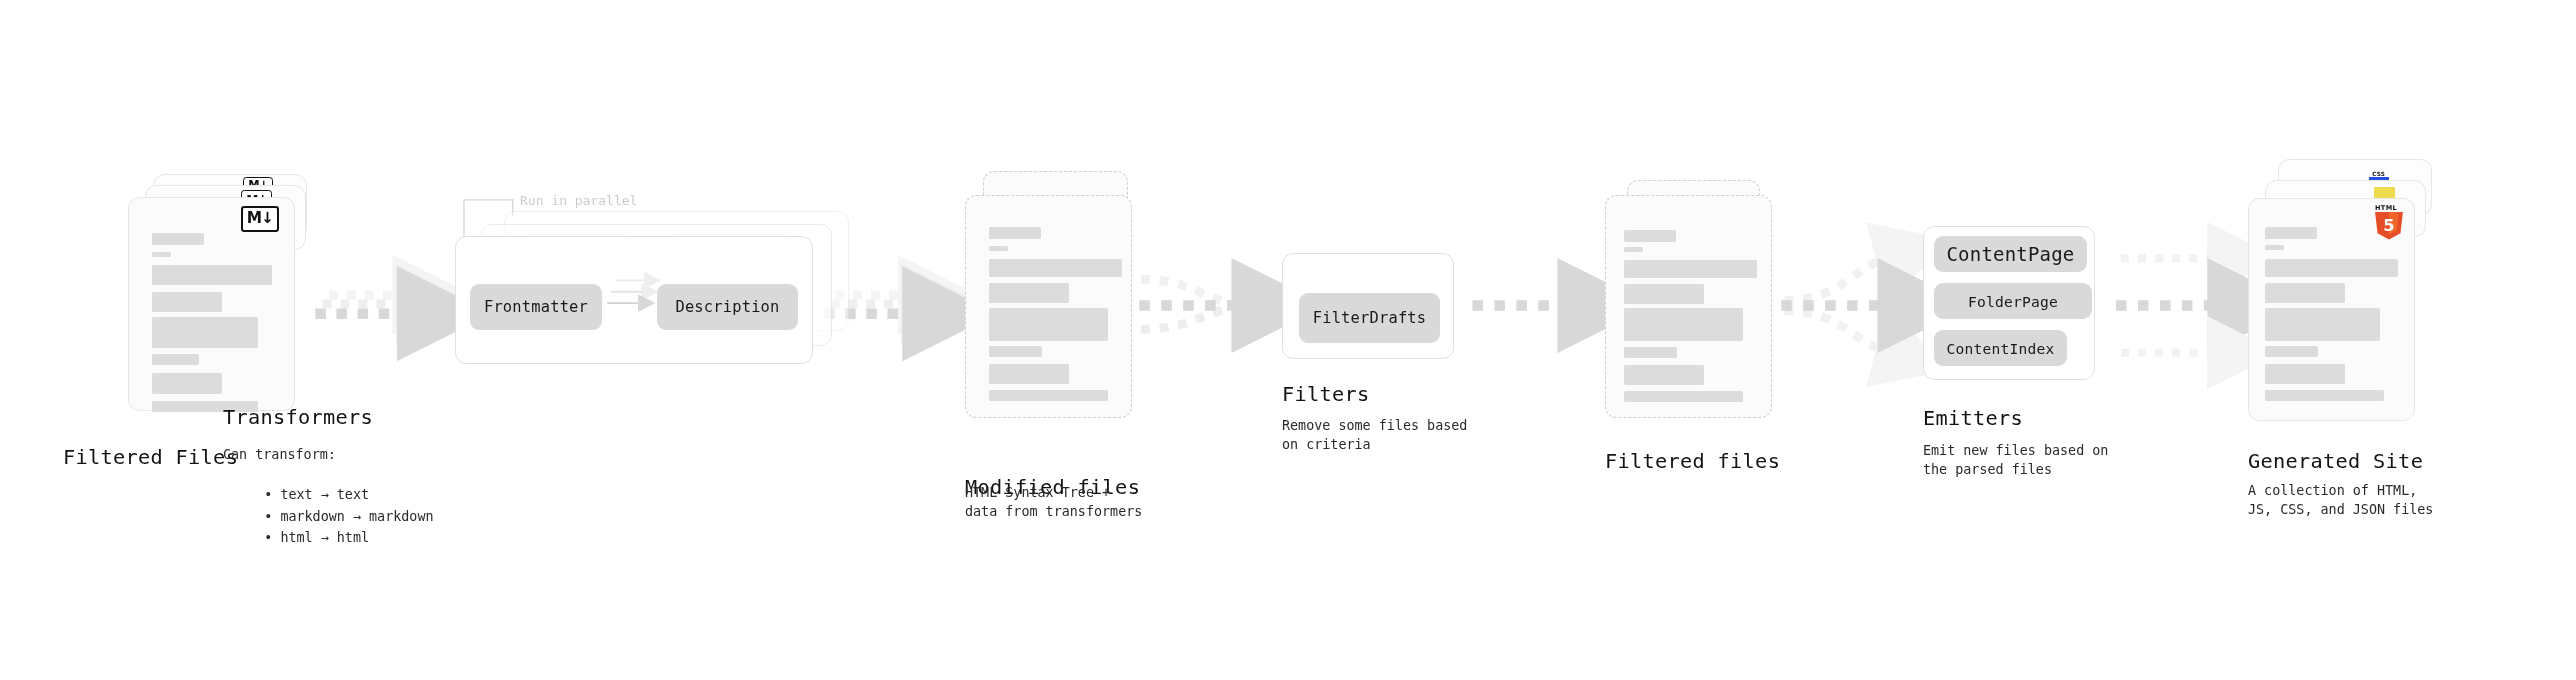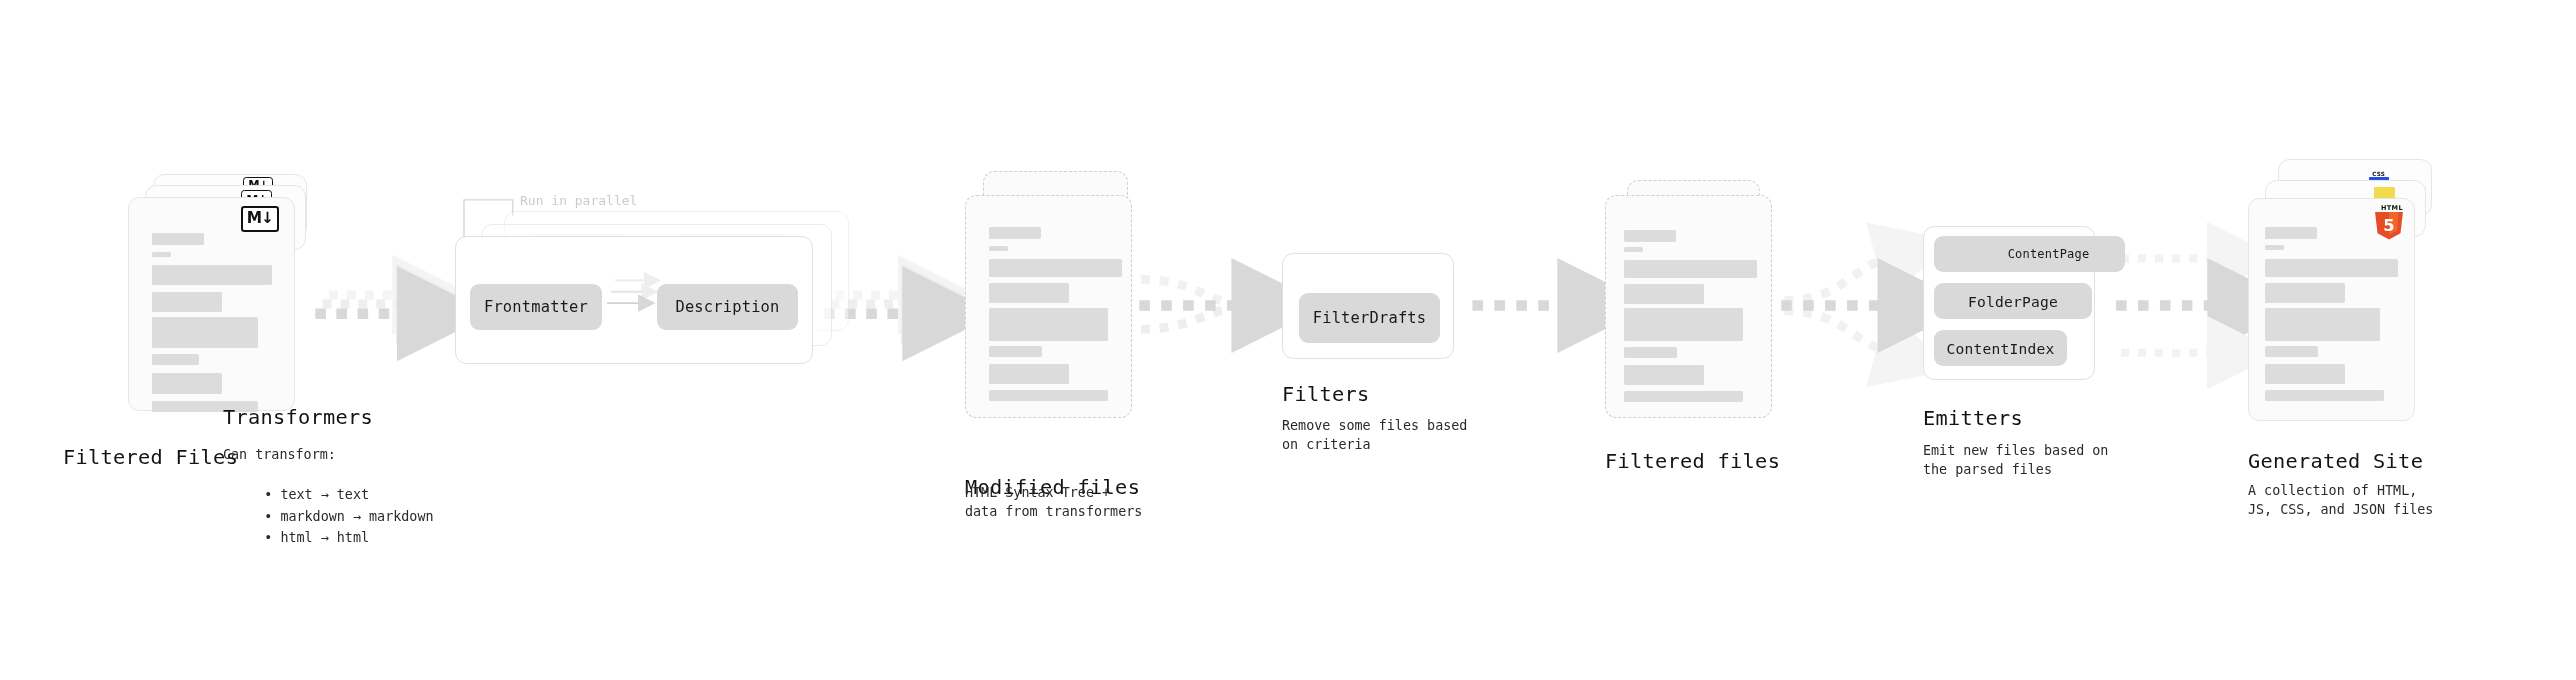--- a/index.html
+++ b/index.html
@@ -38,21 +38,21 @@
   .h5 .shield-in{
     position:absolute;left:4.1px;top:6.5px;width:19.5px;height:24.4px;background:#f16529;
     clip-path:polygon(50% 0%,100% 0%,92% 78%,50% 96%,50% 0%);
   }
   .h5 .five{
     position:absolute;left:0;top:9.8px;width:28px;height:21px;color:#fff;
     font:bold 16.3px "DejaVu Sans","Liberation Sans",sans-serif;
     text-align:center;line-height:21px;
   }
   .h5 .cap{
-    position:absolute;left:0;top:-0.8px;width:28px;text-align:right;
+    position:absolute;left:0;top:-0.8px;width:28px;text-align:left;
     font:bold 6.5px "DejaVu Sans","Liberation Sans",sans-serif;color:#111;letter-spacing:0.4px;
   }
   .js-badge{position:absolute;background:#f0db4f;border-radius:0.8px;}
   .css-badge{position:absolute;background:#264de4;border-radius:0.8px;}
   .css-badge .t{
     position:absolute;left:0;top:-6.5px;width:100%;text-align:center;
     font:bold 5.7px "DejaVu Sans","Liberation Sans",sans-serif;color:#111;letter-spacing:0.2px;
   }
 
   
@@ -225,21 +225,21 @@
     <div class="ln" style="left:18px;top:112px;width:119px;height:32.5px;"></div>
     <div class="ln" style="left:18px;top:151px;width:53px;height:11.4px;"></div>
     <div class="ln" style="left:18px;top:169px;width:80px;height:19.5px;"></div>
     <div class="ln" style="left:18px;top:195px;width:119px;height:11.4px;"></div>
   </div>
   <div class="title" style="left:1605px;top:449px;">Filtered files</div>
 </div>
 
 <div class="stage">
   <div class="gbox" style="left:1923px;top:226px;width:172px;height:154px;"></div>
-  <div class="pill" style="left:1934px;top:236px;width:153px;height:36px;font-size:12px;padding-left:38px;">ContentPage</div>
+  <div class="pill" style="left:1934px;top:236px;width:153px;height:36px;font-size:19px;">ContentPage</div>
   <div class="pill" style="left:1934px;top:283px;width:158px;height:36px;font-size:14.6px;">FolderPage</div>
   <div class="pill" style="left:1934px;top:330px;width:133px;height:36px;font-size:14.6px;">ContentIndex</div>
   <div class="title" style="left:1923px;top:406px;">Emitters</div>
   <div class="sub" style="left:1923px;top:441px;">Emit new files based on
 the parsed files</div>
 </div>
 
 <div class="stage">
   <div class="doc ghost" style="left:2278px;top:159px;width:154px;height:57px;"></div>
   <div class="css-badge" style="left:2369px;top:177px;width:19.5px;height:4.1px;">

